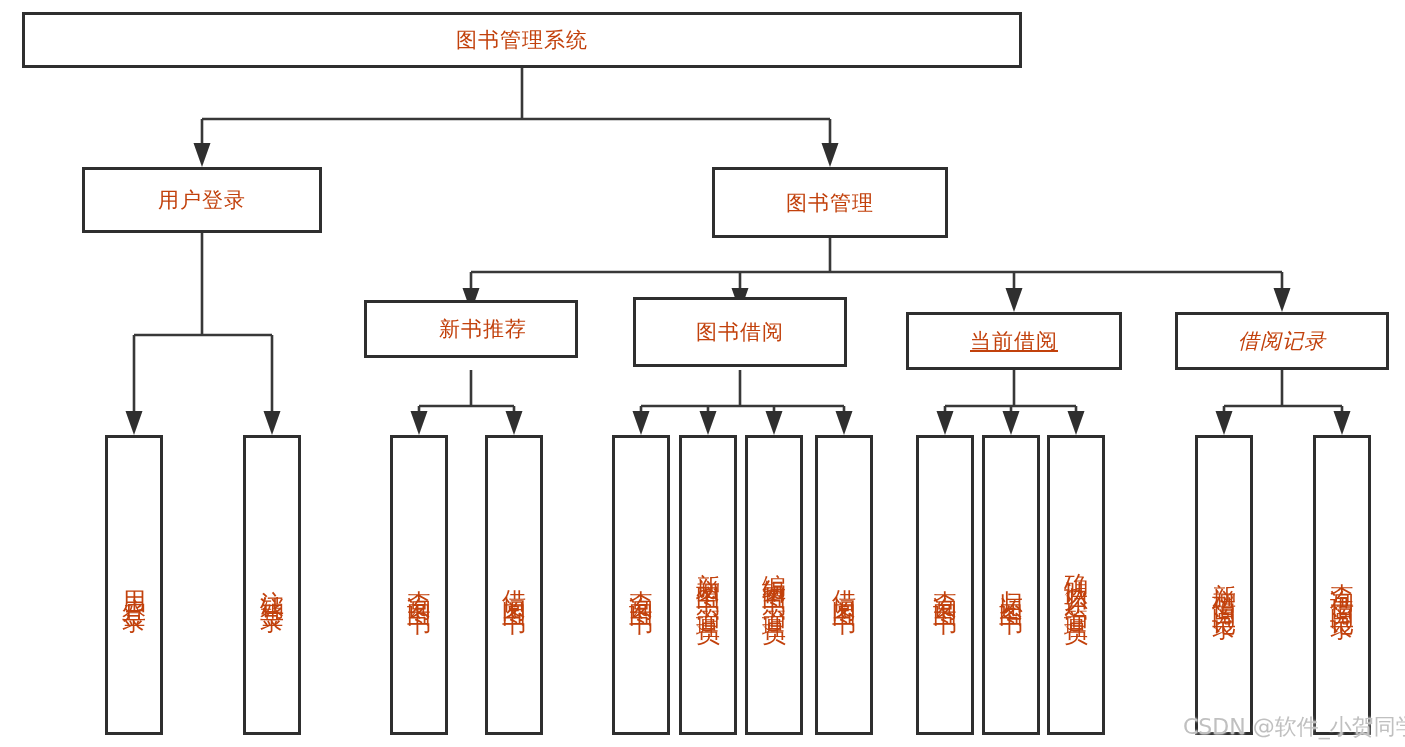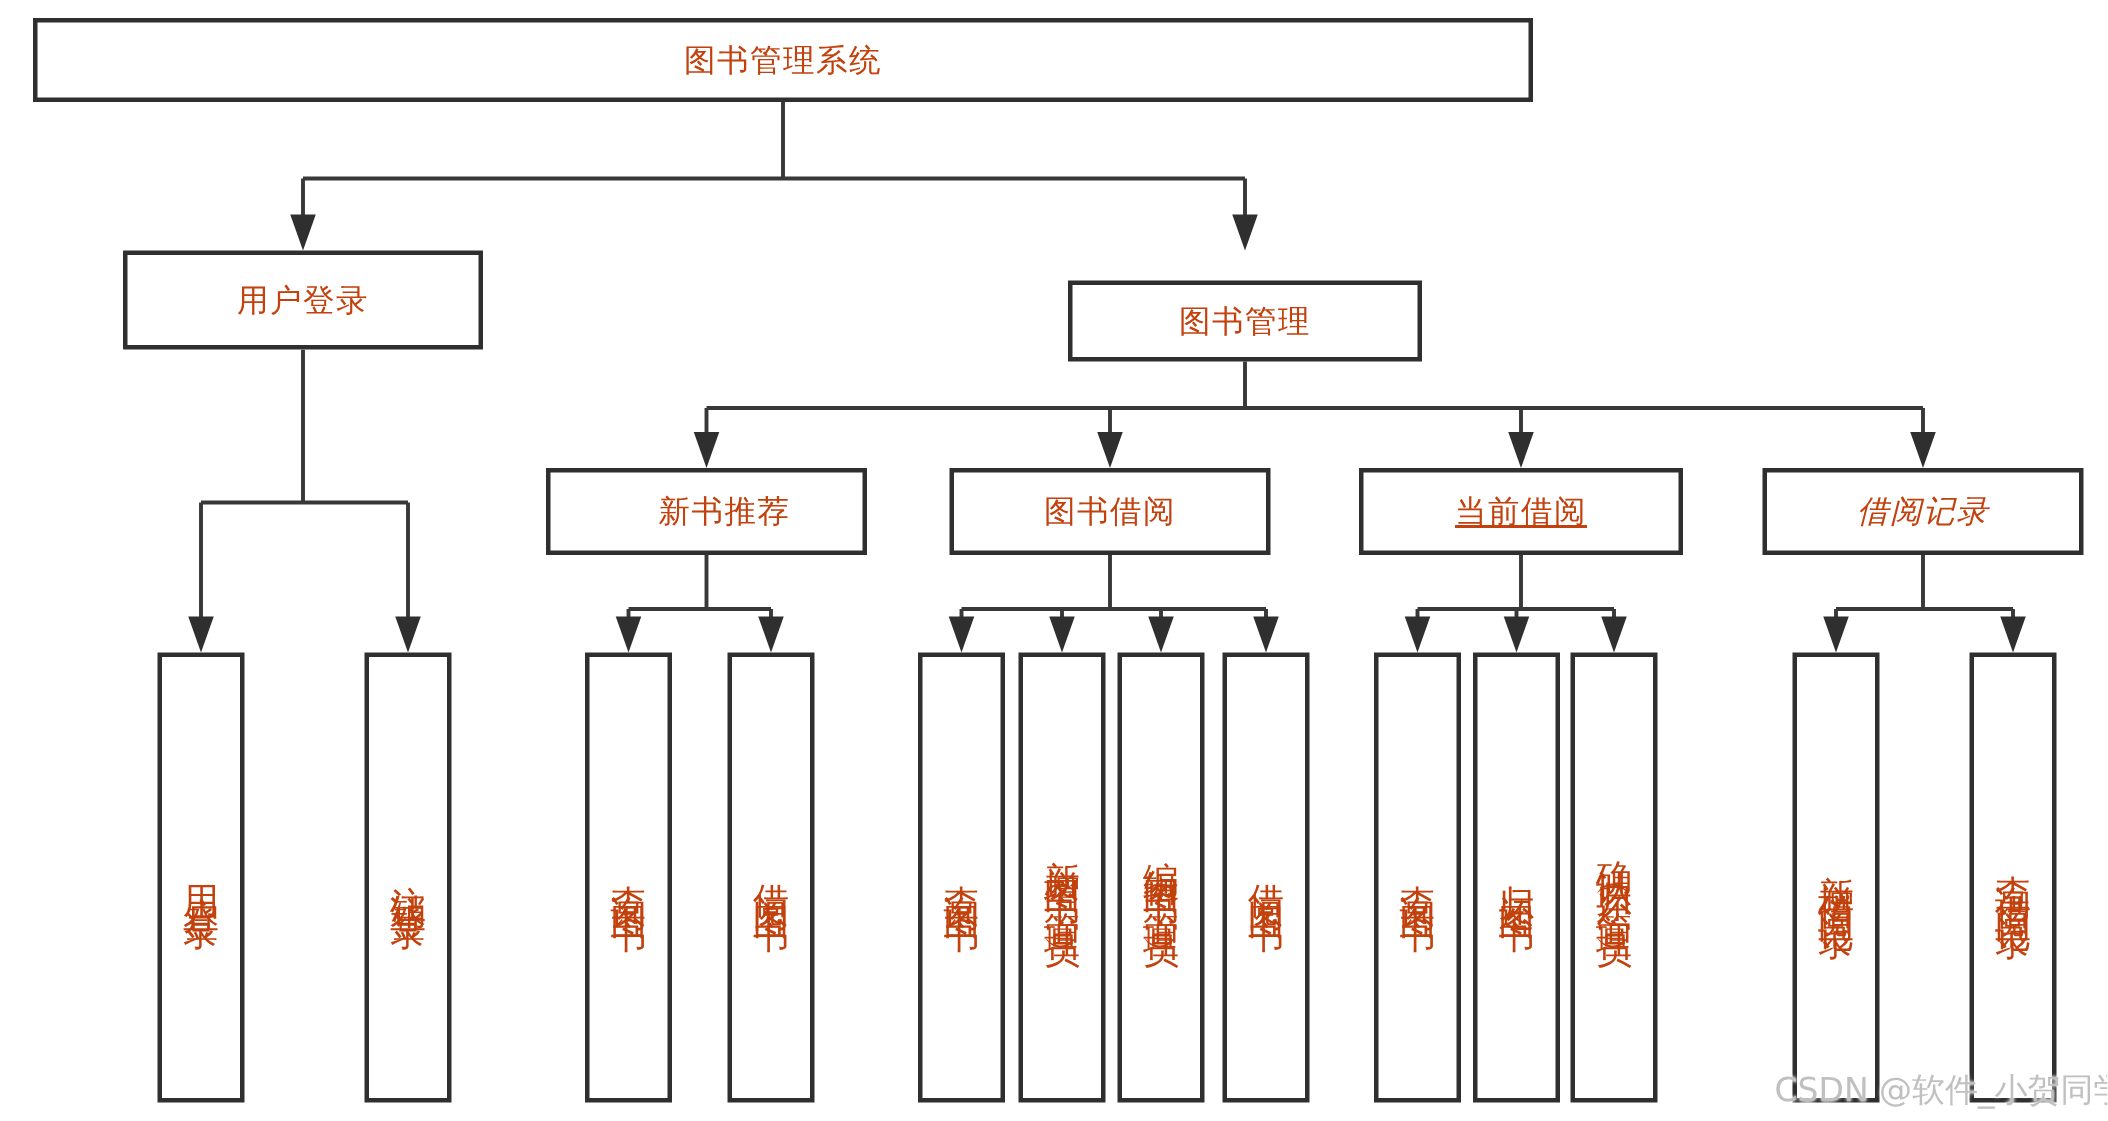--- a/index.html
+++ b/index.html
@@ -44,23 +44,23 @@
   .node.leaf .vtxt {
     writing-mode: vertical-rl;
     text-orientation: mixed;
     font-size: 24px;
     letter-spacing: 7px;
     line-height: 1;
   }
   
   #box-root        { left: 22px;   top: 12px;  width: 1000px; height: 56px; }
   #box-user-login  { left: 82px;   top: 167px; width: 240px;  height: 66px; }
-  #box-book-mgmt   { left: 712px;  top: 167px; width: 236px;  height: 54px; margin-top: 20px; }
-  #box-recommend   { left: 364px;  top: 312px; width: 214px;  height: 58px; padding-left: 24px; }
-  #box-borrow      { left: 633px;  top: 312px; width: 214px;  height: 58px; text-align: center; }
+  #box-book-mgmt   { left: 712px;  top: 167px; width: 236px;  height: 71px; }
+  #box-recommend   { left: 364px;  top: 300px; width: 214px;  height: 58px; padding-left: 24px; }
+  #box-borrow      { left: 633px;  top: 297px; width: 214px;  height: 70px; text-align: center; }
   #box-current     { left: 906px;  top: 312px; width: 216px;  height: 58px; text-decoration: underline; }
   #box-records     { left: 1175px; top: 312px; width: 214px;  height: 58px; font-style: italic; }
   
   #leaf-ul-1 { left: 105px; }
   #leaf-ul-2 { left: 243px; }
   #leaf-re-1 { left: 390px; }
   #leaf-re-2 { left: 485px; }
   #leaf-bo-1 { left: 612px; }
   #leaf-bo-2 { left: 679px; }
   #leaf-bo-3 { left: 745px; }

